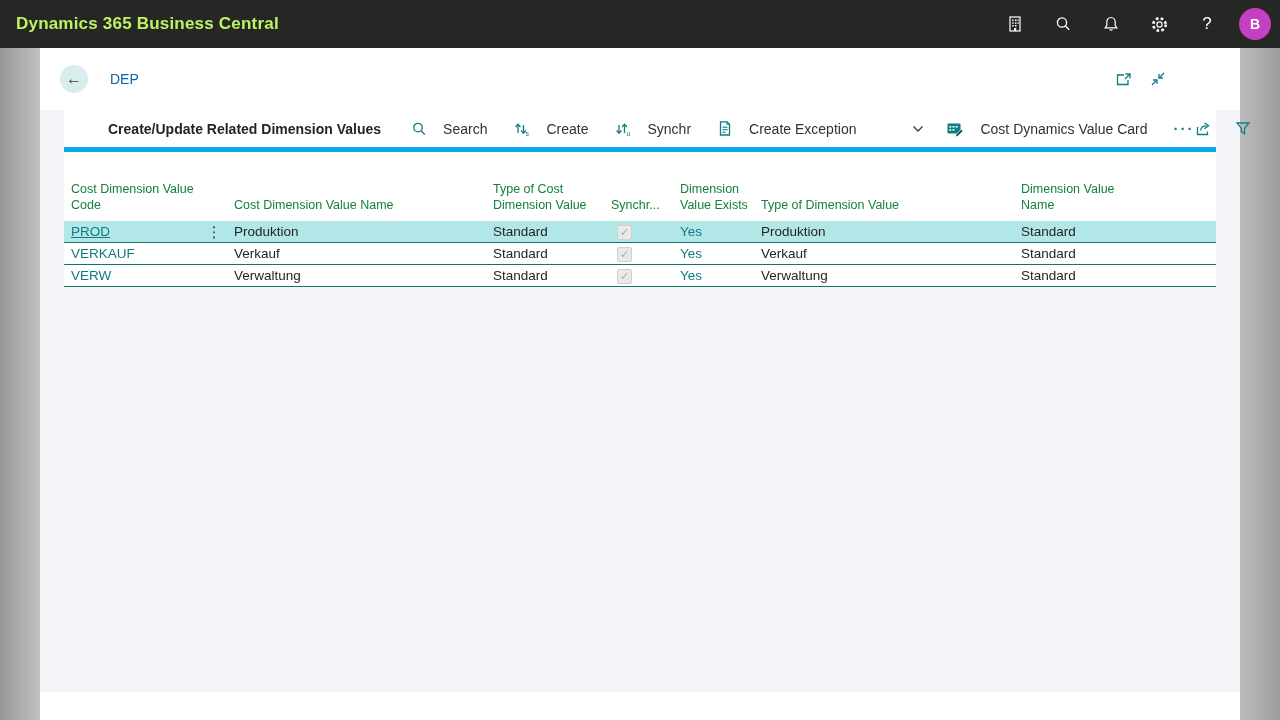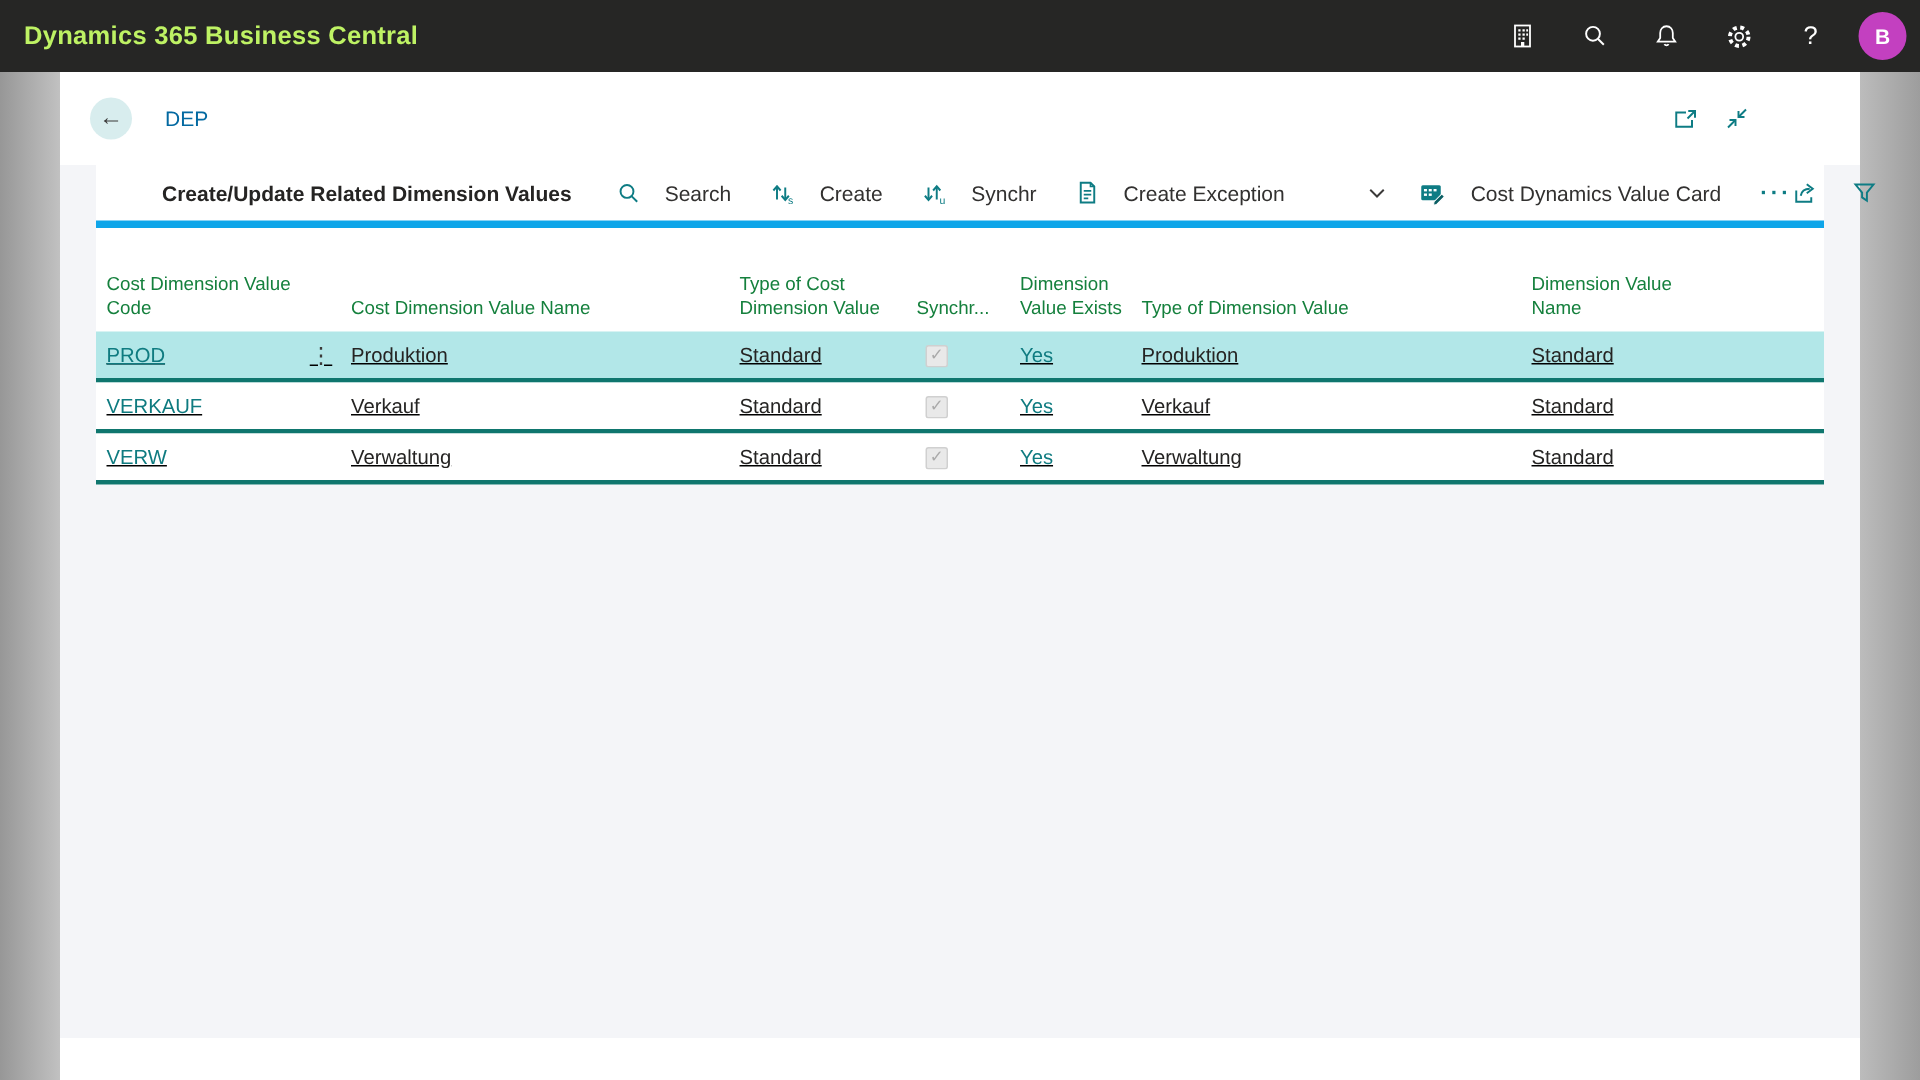--- a/index.html
+++ b/index.html
@@ -47,21 +47,21 @@
     font-size:14px; color:#323130; margin-right:26px; }
   .ab-item svg { display:block; }
   .ab-chev { display:flex; align-items:center; cursor:pointer; margin-right:22px; }
   .ab-more { color:#0e7c84; font-size:15px; font-weight:700; letter-spacing:2px; cursor:pointer; }
   .ab-right { margin-left:auto; display:flex; align-items:center; gap:22px; }
 
   
   .grid-row { display:grid; grid-template-columns:137px 26px 259px 118px 69px 81px 260px 114px; }
   .thead { height:69px; align-items:end; }
   .th { font-size:12.5px; line-height:16px; color:#15803d; padding:0 6px 8px 7px; cursor:pointer; }
-  .trow { height:34px; align-items:center; border-bottom:3px solid #0f766e; background:#fff; cursor:pointer;text-decoration:underline; }
+  .trow { height:22px; align-items:center; border-bottom:1px solid #0f766e; background:#fff; cursor:pointer; }
   .trow.selected { background:#b2e7e8; }
   .td { font-size:13.5px; color:#252423; padding:0 6px 0 7px; overflow:hidden; white-space:nowrap; }
   .link { color:#0f7b80; text-decoration:none; }
   .trow.selected .code-link { text-decoration:underline; }
   .row-ellipsis { text-align:center; color:#3b3a39; font-size:15px; padding:0; visibility:hidden; }
   .checkbox { width:15px; height:15px; background:#e9e9e9; border:1px solid #d0d0d0; border-radius:2px;
     display:inline-flex; align-items:center; justify-content:center;
     color:#a9a9a9; font-size:11px; line-height:1; margin-left:6px; }
 </style>
 </head>

